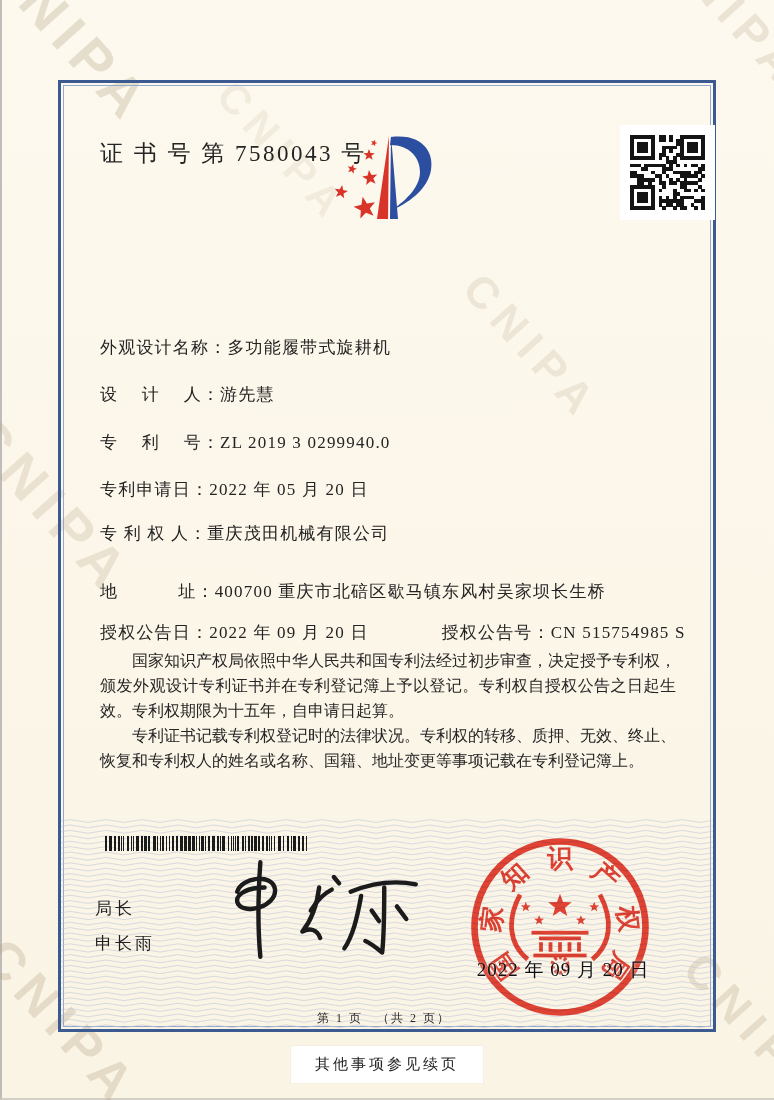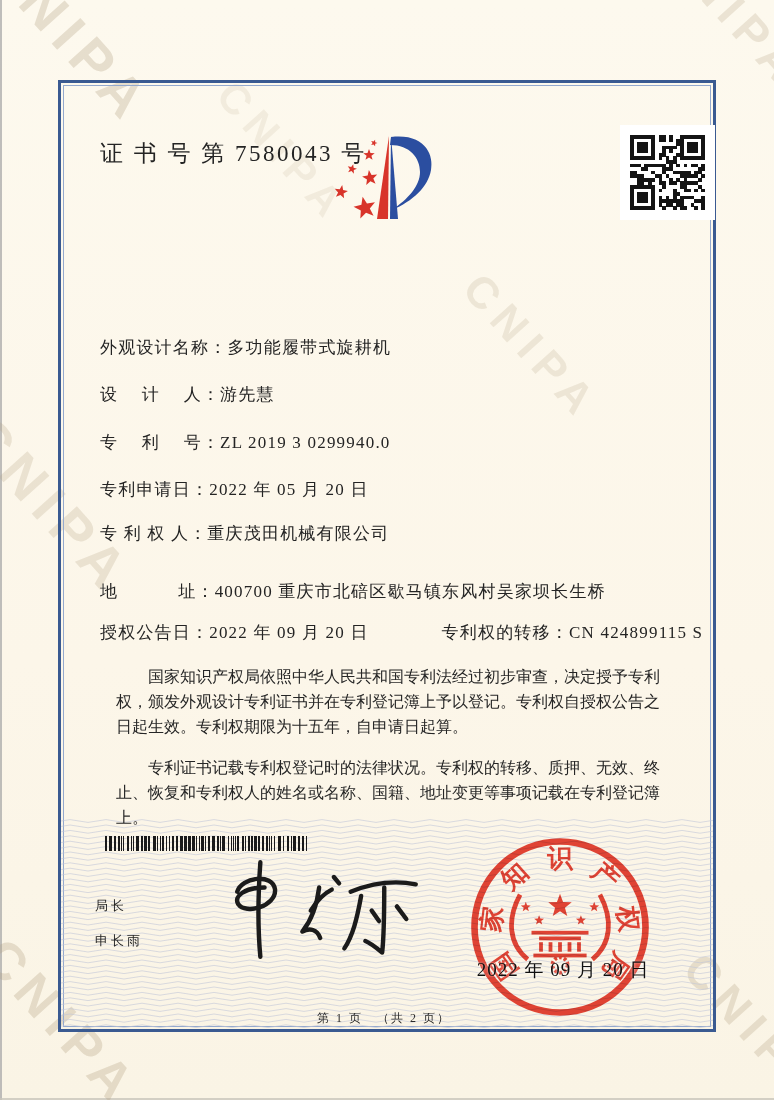--- a/index.html
+++ b/index.html
@@ -15,24 +15,24 @@
   .frame-inner{position:absolute;inset:2px;border:1px solid #94a9ce;pointer-events:none;}
   .cert-no{position:absolute;left:100px;top:138px;font-size:23px;letter-spacing:2.5px;}
   .logo{position:absolute;left:330px;top:118px;width:147px;height:115px;}
   .qrbox{position:absolute;left:620px;top:125px;width:95px;height:95px;background:#fff;
          display:flex;align-items:center;justify-content:center;}
   .title{position:absolute;left:58px;top:236px;width:652px;text-align:center;
          font-size:37px;font-weight:bold;letter-spacing:7px;color:#121212;}
   .frow{position:absolute;left:100px;font-size:17px;letter-spacing:1.2px;white-space:nowrap;font-family:Liberation Serif, serif;}
   .paras{position:absolute;left:100px;top:648px;width:576px;font-size:16px;line-height:25px;
          text-align:justify;color:#262626;}
-  .paras p{margin:16px;text-indent:2em;}
+  .paras p{margin:0;text-indent:2em;}
   .waves{position:absolute;left:0;top:735px;width:652px;height:212px;}
   .barcode{position:absolute;left:105px;top:836px;width:205px;height:15px;}
-  .officer{position:absolute;left:95px;font-size:13px;letter-spacing:3px;
+  .officer{position:absolute;left:95px;font-size:17px;letter-spacing:3px;
            font-family:"Liberation Sans","DejaVu Sans",sans-serif;color:#1f1f1f;}
   .sig{position:absolute;left:205px;top:856px;width:222px;height:105px;}
   .seal{position:absolute;left:465px;top:832px;width:190px;height:190px;
         mix-blend-mode:multiply;opacity:.94;}
   .seal-date{position:absolute;left:470px;top:957px;width:186px;text-align:center;
              font-size:19px;letter-spacing:1px;color:#101010;
              text-shadow:0 0 3px rgba(255,255,255,.9);}
   .pageinfo{position:absolute;left:58px;top:1010px;width:652px;text-align:center;
             font-size:12px;letter-spacing:2px;color:#2a2a2a;}
   .note{position:absolute;left:50%;top:1046px;transform:translateX(-50%);
@@ -372,21 +372,21 @@
   </div>
   <div class="frow" style="top:522px">
     <span>专 利 权 人：</span><span>重庆茂田机械有限公司</span>
   </div>
   <div class="frow" style="top:580px">
     <span>地　　　 址：</span><span>400700  重庆市北碚区歇马镇东风村吴家坝长生桥</span>
   </div>
   <div class="frow" style="top:621px">
     <span>授权公告日：</span><span>2022 年 09 月 20 日</span>
     <span style="display:inline-block;width:62px"></span>
-    <span>专利权的转移：</span><span>CN 424899115 S</span>
+    <span>授权公告号：</span><span>CN 515754985 S</span>
   </div>
 
   <div class="paras">
     <p>国家知识产权局依照中华人民共和国专利法经过初步审查，决定授予专利权，颁发外观设计专利证书并在专利登记簿上予以登记。专利权自授权公告之日起生效。专利权期限为十五年，自申请日起算。</p>
     <p>专利证书记载专利权登记时的法律状况。专利权的转移、质押、无效、终止、恢复和专利权人的姓名或名称、国籍、地址变更等事项记载在专利登记簿上。</p>
   </div>
 
   <svg id="barcode" class="barcode" viewBox="0 0 205 15" preserveAspectRatio="none">
       <rect x="0" y="0" width="2" height="15" fill="#1a1a1a"></rect>
       <rect x="4" y="0" width="3" height="15" fill="#1a1a1a"></rect>
@@ -492,14 +492,15 @@
       <rect x="98" y="116" width="4" height="10"></rect>
       <rect x="108" y="116" width="4" height="10"></rect>
       <rect x="118" y="116" width="4" height="10"></rect>
       <rect x="72" y="128" width="56" height="4"></rect>
       <circle cx="100" cy="140" r="8" fill="none" stroke="#e33a2c" stroke-width="4" stroke-dasharray="3 2.2"></circle>
     </g>
   </svg>
   <div class="seal-date">2022 年 09 月 20 日</div>
 
   <div class="pageinfo">第 1 页　（共 2 页）</div>
+  <div class="note">其他事项参见续页</div>
 
 </div>
 
 </body></html>

